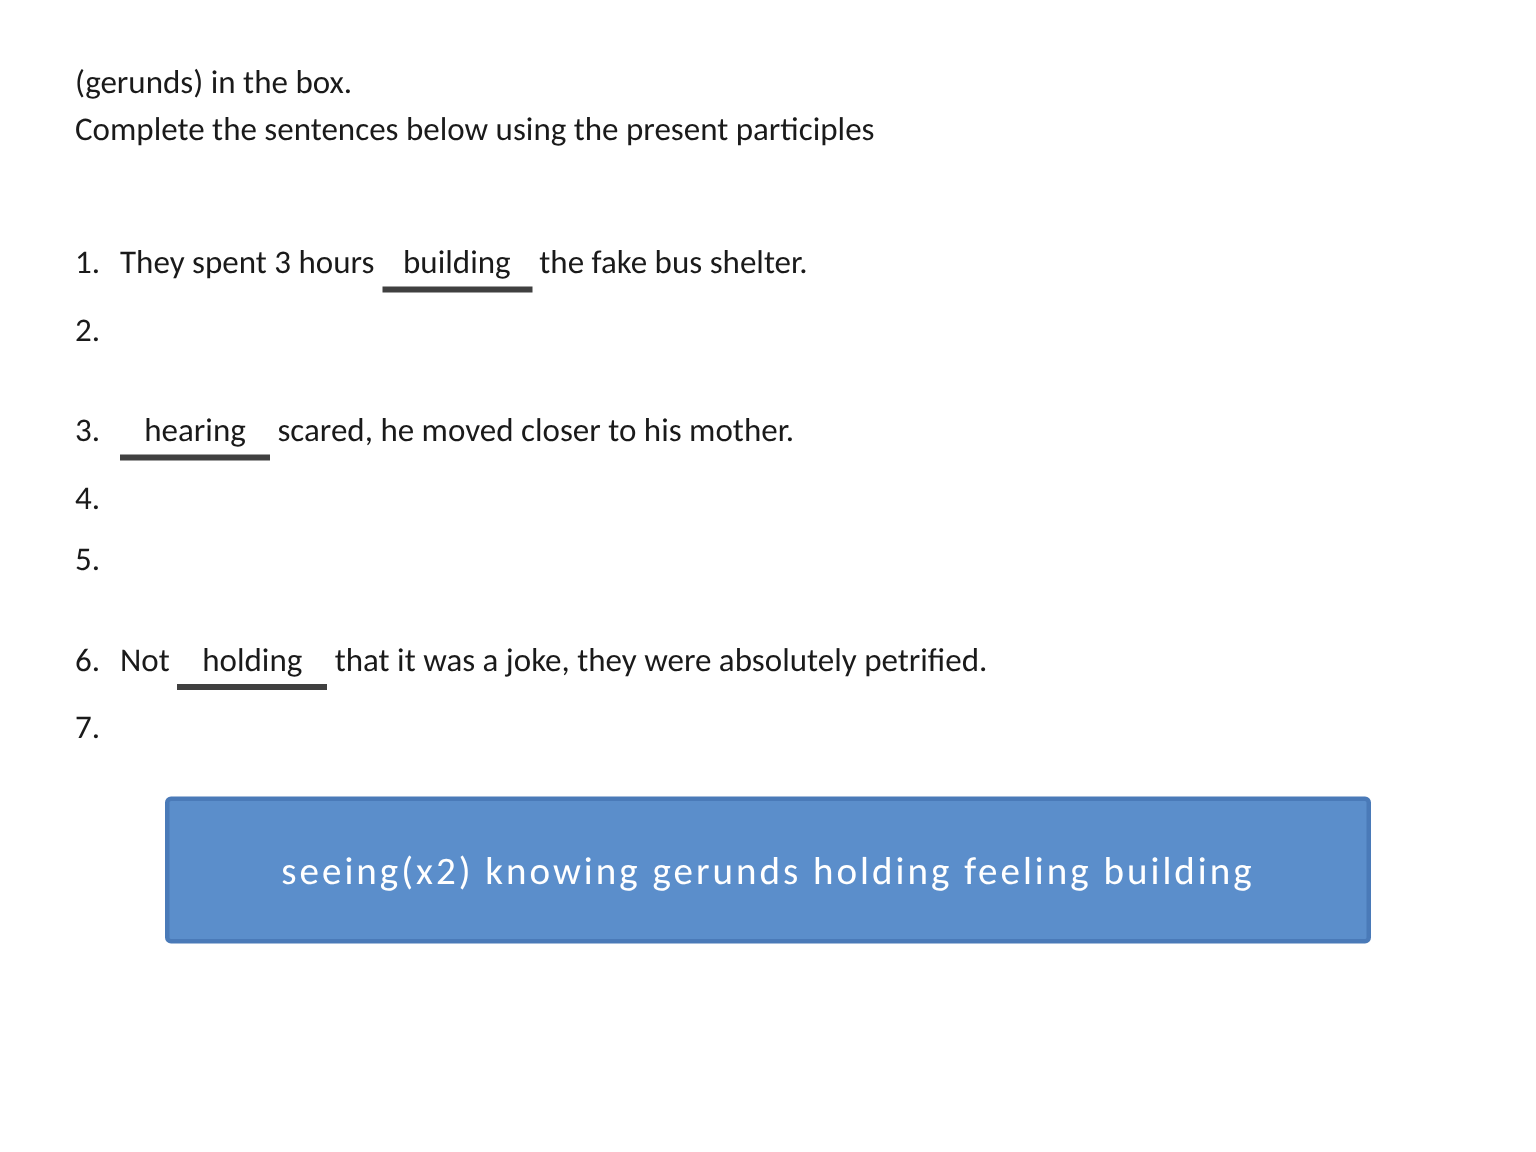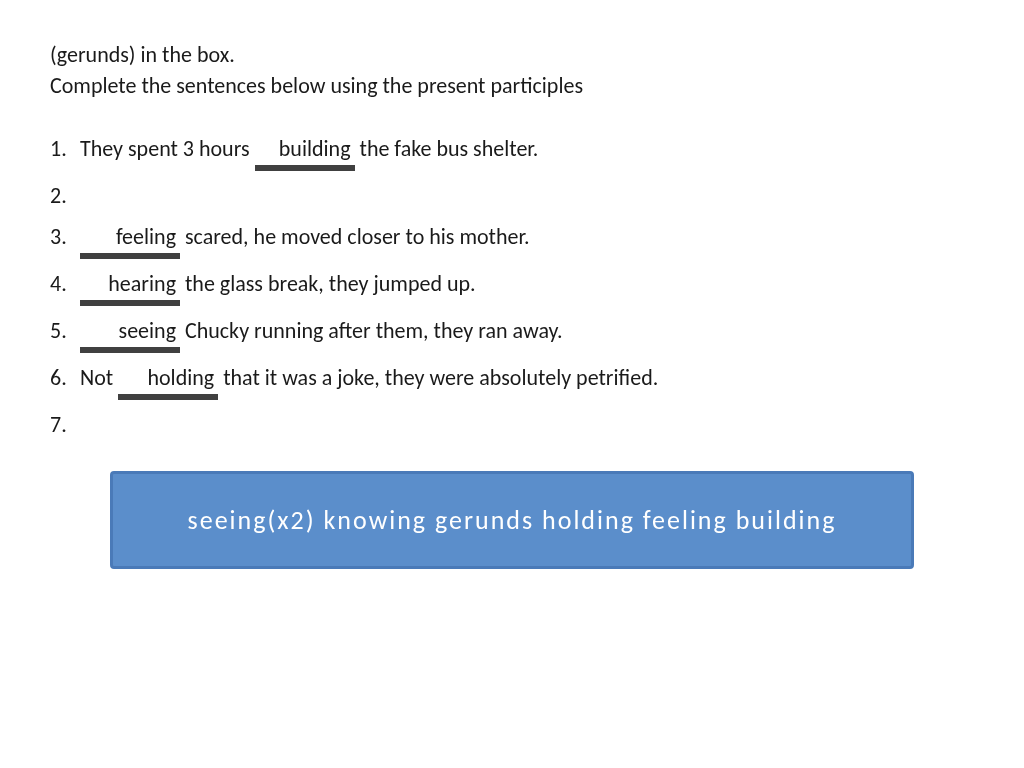--- a/index.html
+++ b/index.html
@@ -42,26 +42,27 @@
       min-width: 30px;
       font-size: 22px;
     }
 
     .sentence-text {
       font-size: 22px;
     }
 
     .blank {
       display: inline-block;
-      border-bottom: 6px solid #404040;
+      border-bottom: 4px solid #404040;
       min-width: 100px;
-      text-align: right;
+      text-align: center;
       padding: 0 4px;
       position: relative;
       font-size: 22px;
+      margin-top: 26px;
     }
 
     .blank-wider {
       min-width: 130px;
     }
 
     .word-box {
       background-color: #5b8ecb;
       border: 3px solid #4a7ab8;
       border-radius: 4px;
@@ -86,29 +87,27 @@
   <div class="sentences" id="sentences-container">
   <div class="sentence-item">
         <span class="sentence-num">1.</span>
         <span class="sentence-text">They spent 3 hours <span class="blank">building</span> the fake bus shelter.</span>
       </div>
       <div class="sentence-item">
         <span class="sentence-num">2.</span>
       </div>
       <div class="sentence-item">
         <span class="sentence-num">3.</span>
-        <span class="sentence-text"><span class="blank">feeling</span> scared, he moved closer to his mother.</span>
+        <span class="sentence-text"><span class="blank">hearing</span> scared, he moved closer to his mother.</span>
       </div>
       <div class="sentence-item">
         <span class="sentence-num">4.</span>
-        <span class="sentence-text"><span class="blank">hearing</span> the glass break, they jumped up.</span>
       </div>
       <div class="sentence-item">
         <span class="sentence-num">5.</span>
-        <span class="sentence-text"><span class="blank">seeing</span> Chucky running after them, they ran away.</span>
       </div>
       <div class="sentence-item">
         <span class="sentence-num">6.</span>
         <span class="sentence-text">Not <span class="blank">holding</span> that it was a joke, they were absolutely petrified.</span>
       </div>
       <div class="sentence-item">
         <span class="sentence-num">7.</span>
       </div>
     </div>
 

